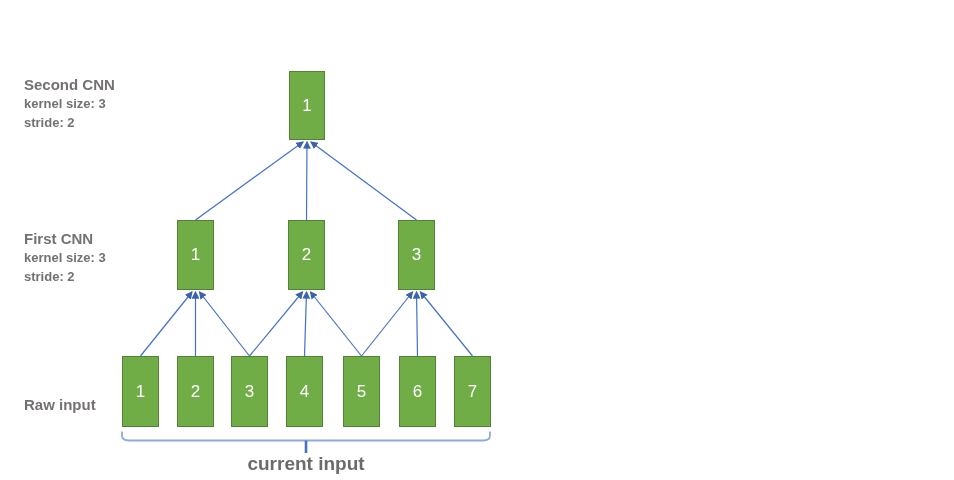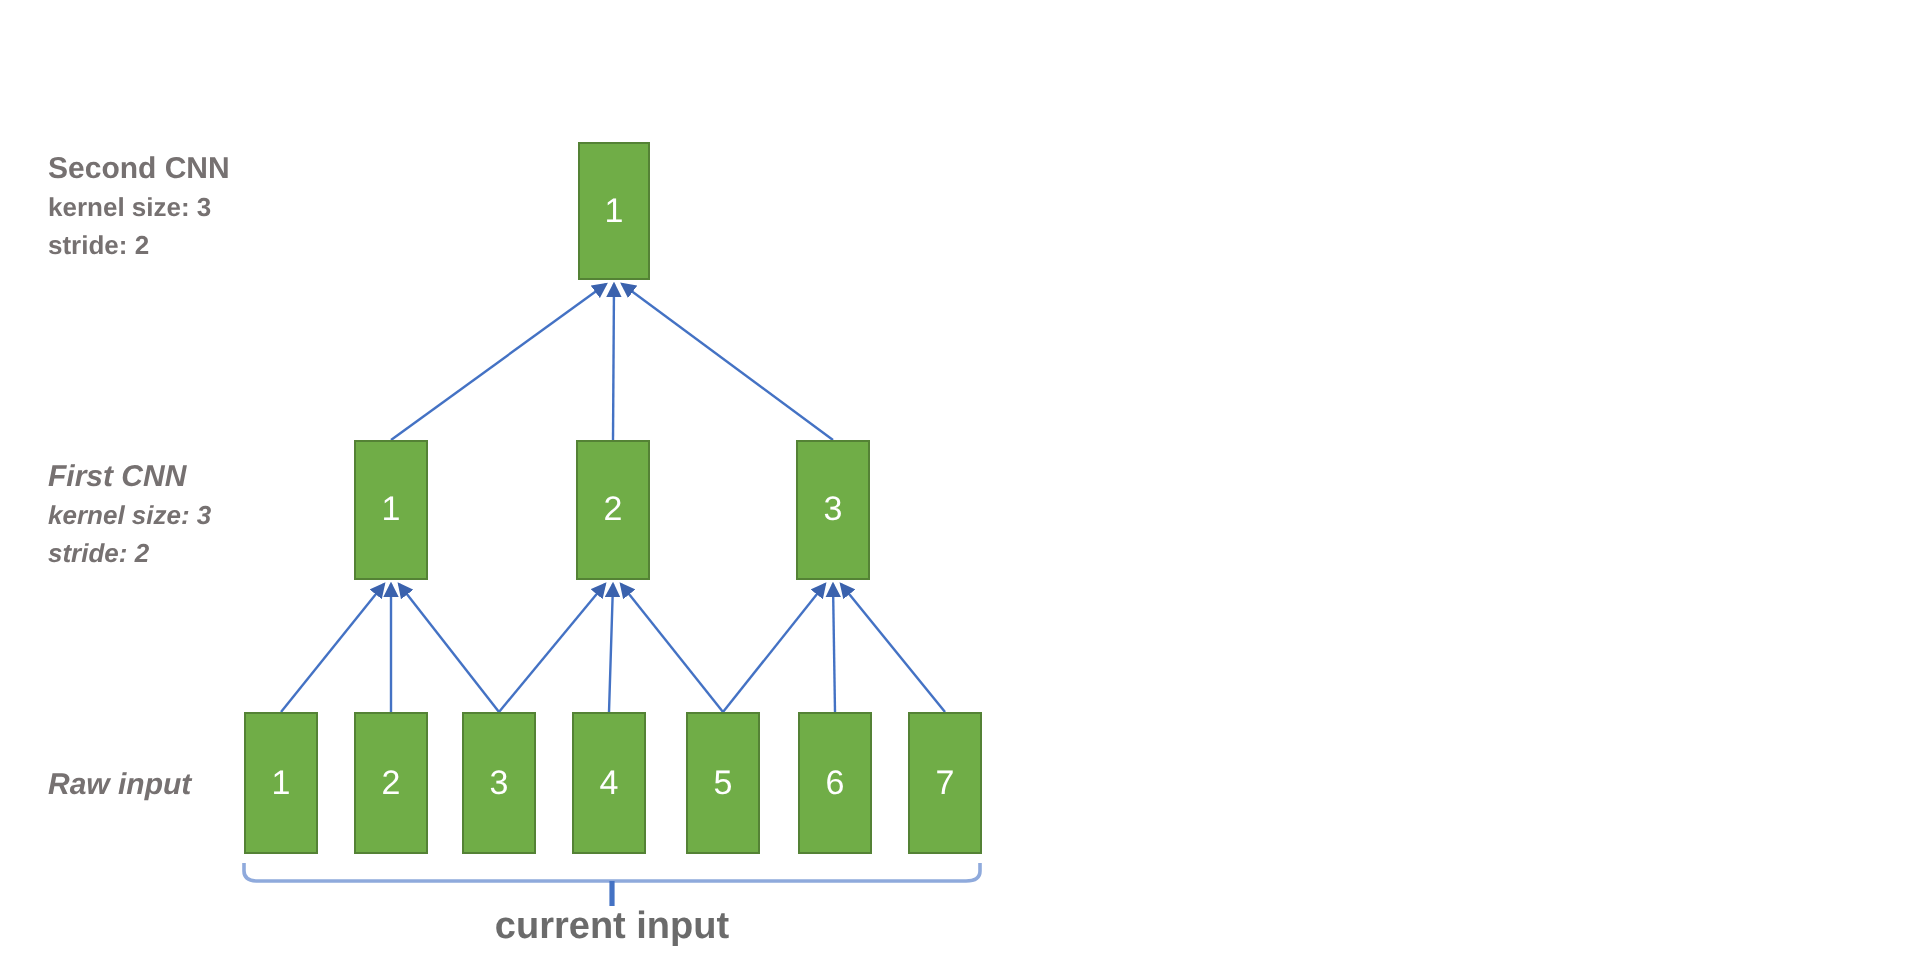--- a/index.html
+++ b/index.html
@@ -103,27 +103,27 @@
       <line x1="306" y1="440.5" x2="306" y2="453" stroke="#4472C4" stroke-width="2.6"></line>
     </g>
   </svg>
 
   <div class="label-group" style="top:75px;">
     <div class="layer-title">Second CNN</div>
     <div class="layer-sub">kernel size: 3</div>
     <div class="layer-sub">stride: 2</div>
   </div>
 
-  <div class="label-group" style="top:229px;font-style:italic;">
+  <div class="label-group" style="top:229px;">
     <div class="layer-title">First CNN</div>
     <div class="layer-sub">kernel size: 3</div>
     <div class="layer-sub">stride: 2</div>
   </div>
 
-  <div class="label-group" style="top:383px;font-style:italic;">
+  <div class="label-group" style="top:395px;">
     <div class="layer-title">Raw input</div>
   </div>
 
   <div class="box box-top">1</div>
 
   <div class="box box-mid-1">1</div>
   <div class="box box-mid-2">2</div>
   <div class="box box-mid-3">3</div>
 
   <div class="box box-raw-1">1</div>

